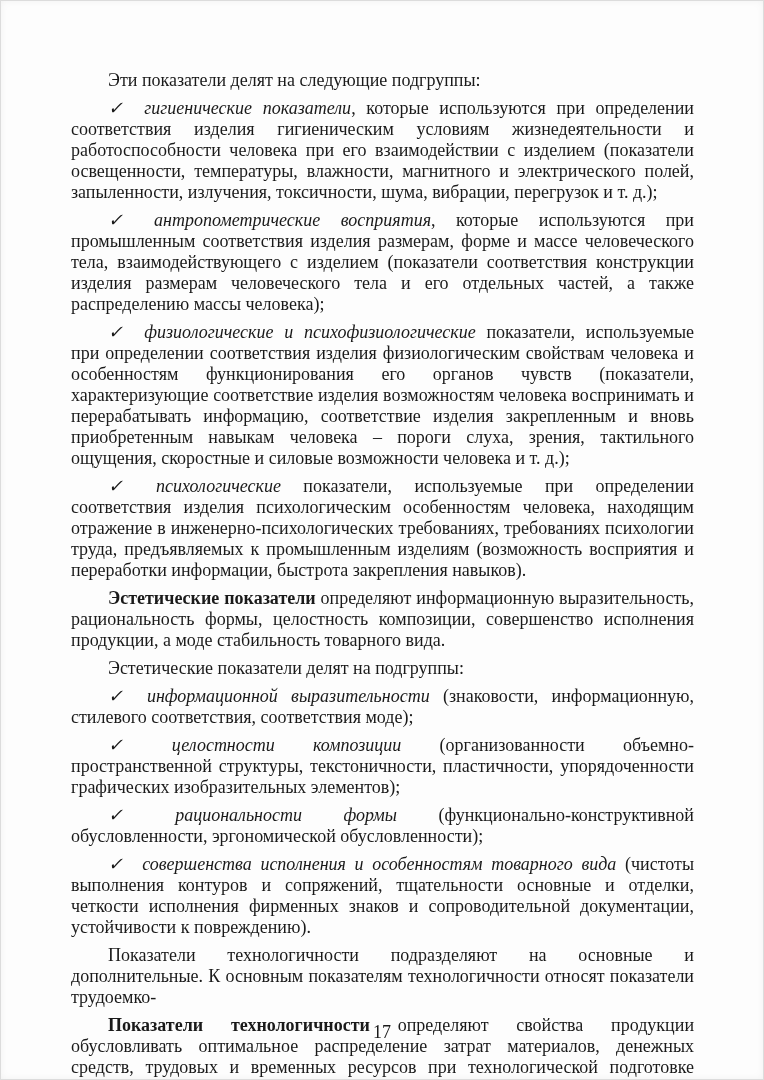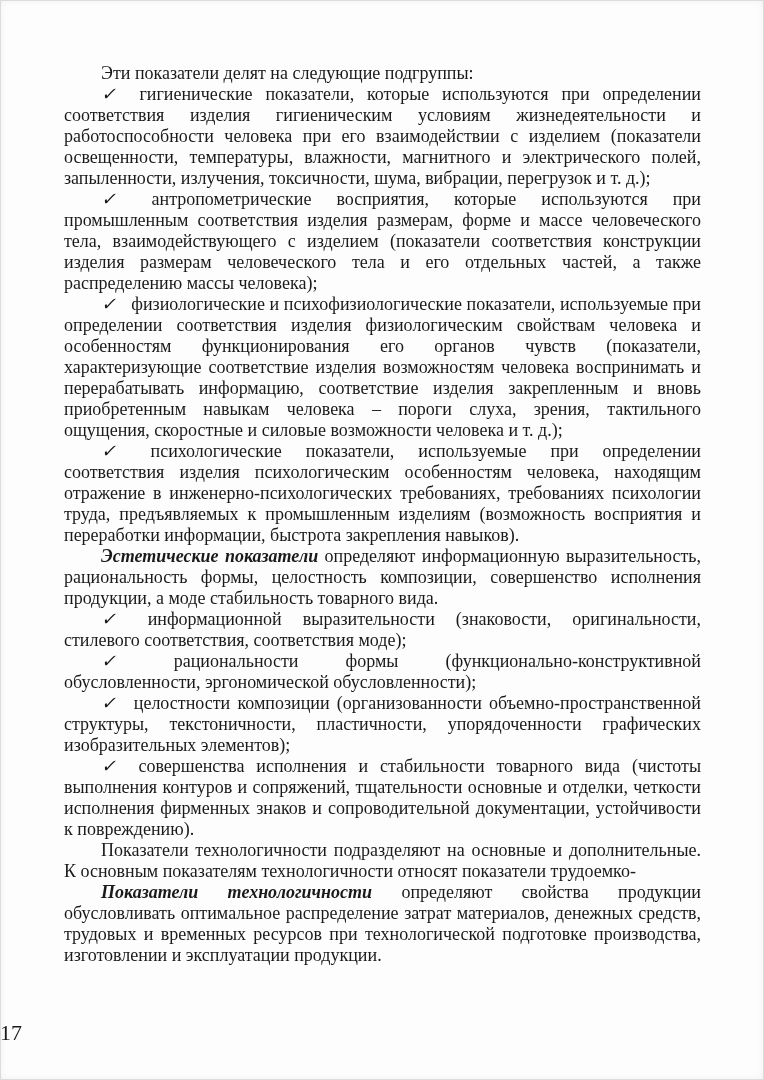--- a/index.html
+++ b/index.html
@@ -18,42 +18,43 @@
     font-family: "Liberation Serif", "DejaVu Serif", serif;
     color: #1a1a1a;
   }
   .text-block {
     position: absolute;
     left: 64px;
     top: 63px;
     width: 637px;
   }
   .text-block p {
-    margin: 0;
+    margin: 7px;
     font-size: 18px;
     line-height: 21px;
     text-align: justify;
     text-indent: 37px;
   }
   .marker {
     font-style: italic;
     margin-right: 15px;
   }
   .lead-i {
+    font-style: italic;
   }
   .lead-bi {
-    font-style: italic;
     font-weight: bold;
   }
   .page-number {
     position: absolute;
     left: 0;
     right: 0;
     bottom: 37px;
-    font-size: 22px;
+    text-align: center;
+    font-size: 18px;
     line-height: 21px;
     color: #1a1a1a;
   }
 </style>
 </head>
 <body>
 
 <div class="page">
   <div class="text-block">
 
@@ -62,28 +63,29 @@
     <p><span class="marker">✓</span><span class="lead-i">гигиенические показатели</span><span>, которые используются при определении соответствия изделия гигиеническим условиям жизнедеятельности и работоспособности человека при его взаимодействии с изделием (показатели освещенности, температуры, влажности, магнитного и электрического полей, запыленности, излучения, токсичности, шума, вибрации, перегрузок и т. д.);</span></p>
 
     <p><span class="marker">✓</span><span class="lead-i">антропометрические восприятия</span><span>, которые используются при промышленным соответствия изделия размерам, форме и массе человеческого тела, взаимодействующего с изделием (показатели соответствия конструкции изделия размерам человеческого тела и его отдельных частей, а также распределению массы человека);</span></p>
 
     <p><span class="marker">✓</span><span class="lead-i">физиологические и психофизиологические</span><span> показатели, используемые при определении соответствия изделия физиологическим свойствам человека и особенностям функционирования его органов чувств (показатели, характеризующие соответствие изделия возможностям человека воспринимать и перерабатывать информацию, соответствие изделия закрепленным и вновь приобретенным навыкам человека – пороги слуха, зрения, тактильного ощущения, скоростные и силовые возможности человека и т. д.);</span></p>
 
     <p><span class="marker">✓</span><span class="lead-i">психологические</span><span> показатели, используемые при определении соответствия изделия психологическим особенностям человека, находящим отражение в инженерно-психологических требованиях, требованиях психологии труда, предъявляемых к промышленным изделиям (возможность восприятия и переработки информации, быстрота закрепления навыков).</span></p>
 
     <p><span class="lead-bi">Эстетические показатели</span><span> определяют информационную выразительность, рациональность формы, целостность композиции, совершенство исполнения продукции, а моде стабильность товарного вида.</span></p>
 
+    <p><span>Эстетические показатели делят на подгруппы:</span></p>
 
-    <p><span class="marker">✓</span><span class="lead-i">информационной выразительности</span><span> (знаковости, оригинальности, стилевого соответствия, соответствия моде);</span></p>
+    <p><span class="marker">✓</span><span class="lead-i">информационной выразительности</span><span> (знаковости, информационную, стилевого соответствия, соответствия моде);</span></p>
+
+    <p><span class="marker">✓</span><span class="lead-i">целостности композиции</span><span> (организованности объемно-пространственной структуры, текстоничности, пластичности, упорядоченности графических изобразительных элементов);</span></p>
 
     <p><span class="marker">✓</span><span class="lead-i">рациональности формы</span><span> (функционально-конструктивной обусловленности, эргономической обусловленности);</span></p>
 
-    <p><span class="marker">✓</span><span class="lead-i">целостности композиции</span><span> (организованности объемно-пространственной структуры, текстоничности, пластичности, упорядоченности графических изобразительных элементов);</span></p>
-
-    <p><span class="marker">✓</span><span class="lead-i">совершенства исполнения и стабильности товарного вида</span><span> (чистоты выполнения контуров и сопряжений, тщательности основные и отделки, четкости исполнения фирменных знаков и сопроводительной документации, устойчивости к повреждению).</span></p>
+    <p><span class="marker">✓</span><span class="lead-i">совершенства исполнения и особенностям товарного вида</span><span> (чистоты выполнения контуров и сопряжений, тщательности основные и отделки, четкости исполнения фирменных знаков и сопроводительной документации, устойчивости к повреждению).</span></p>
 
     <p><span>Показатели технологичности подразделяют на основные и дополнительные. К основным показателям технологичности относят показатели трудоемко-</span></p>
 
     <p><span class="lead-bi">Показатели технологичности</span><span> определяют свойства продукции обусловливать оптимальное распределение затрат материалов, денежных средств, трудовых и временных ресурсов при технологической подготовке производства, изготовлении и эксплуатации продукции.</span></p>
 
   </div>
 
   <div class="page-number">17</div>
 </div>
 

